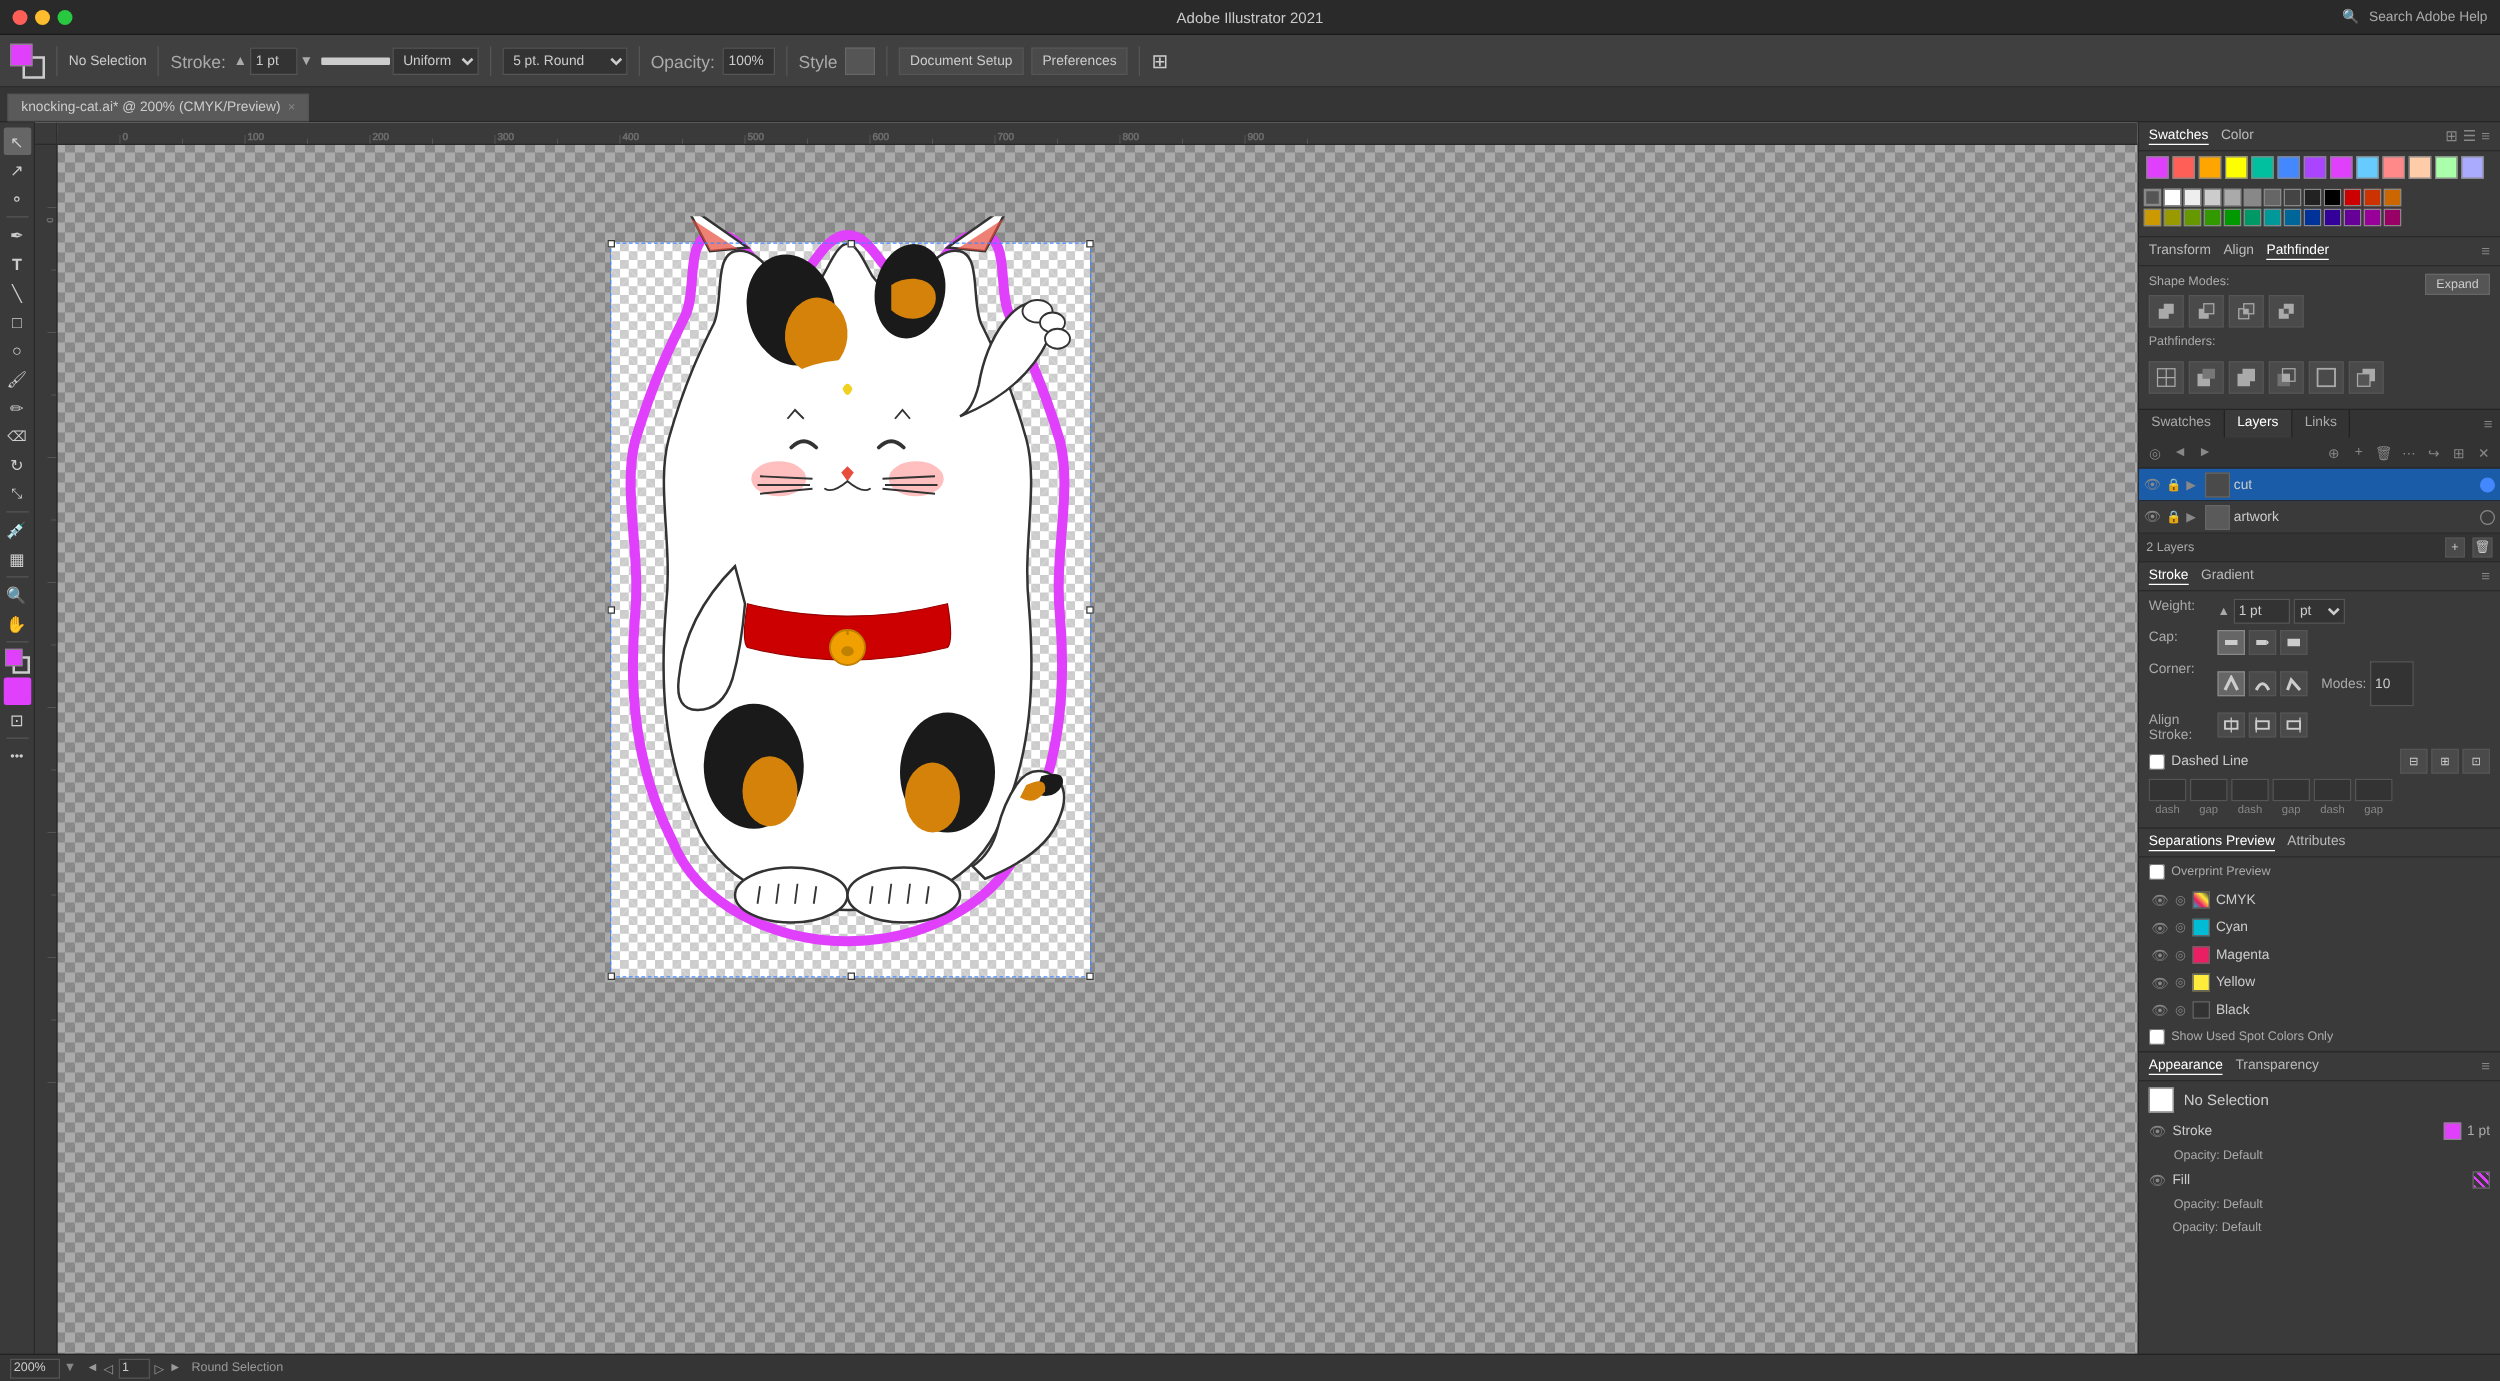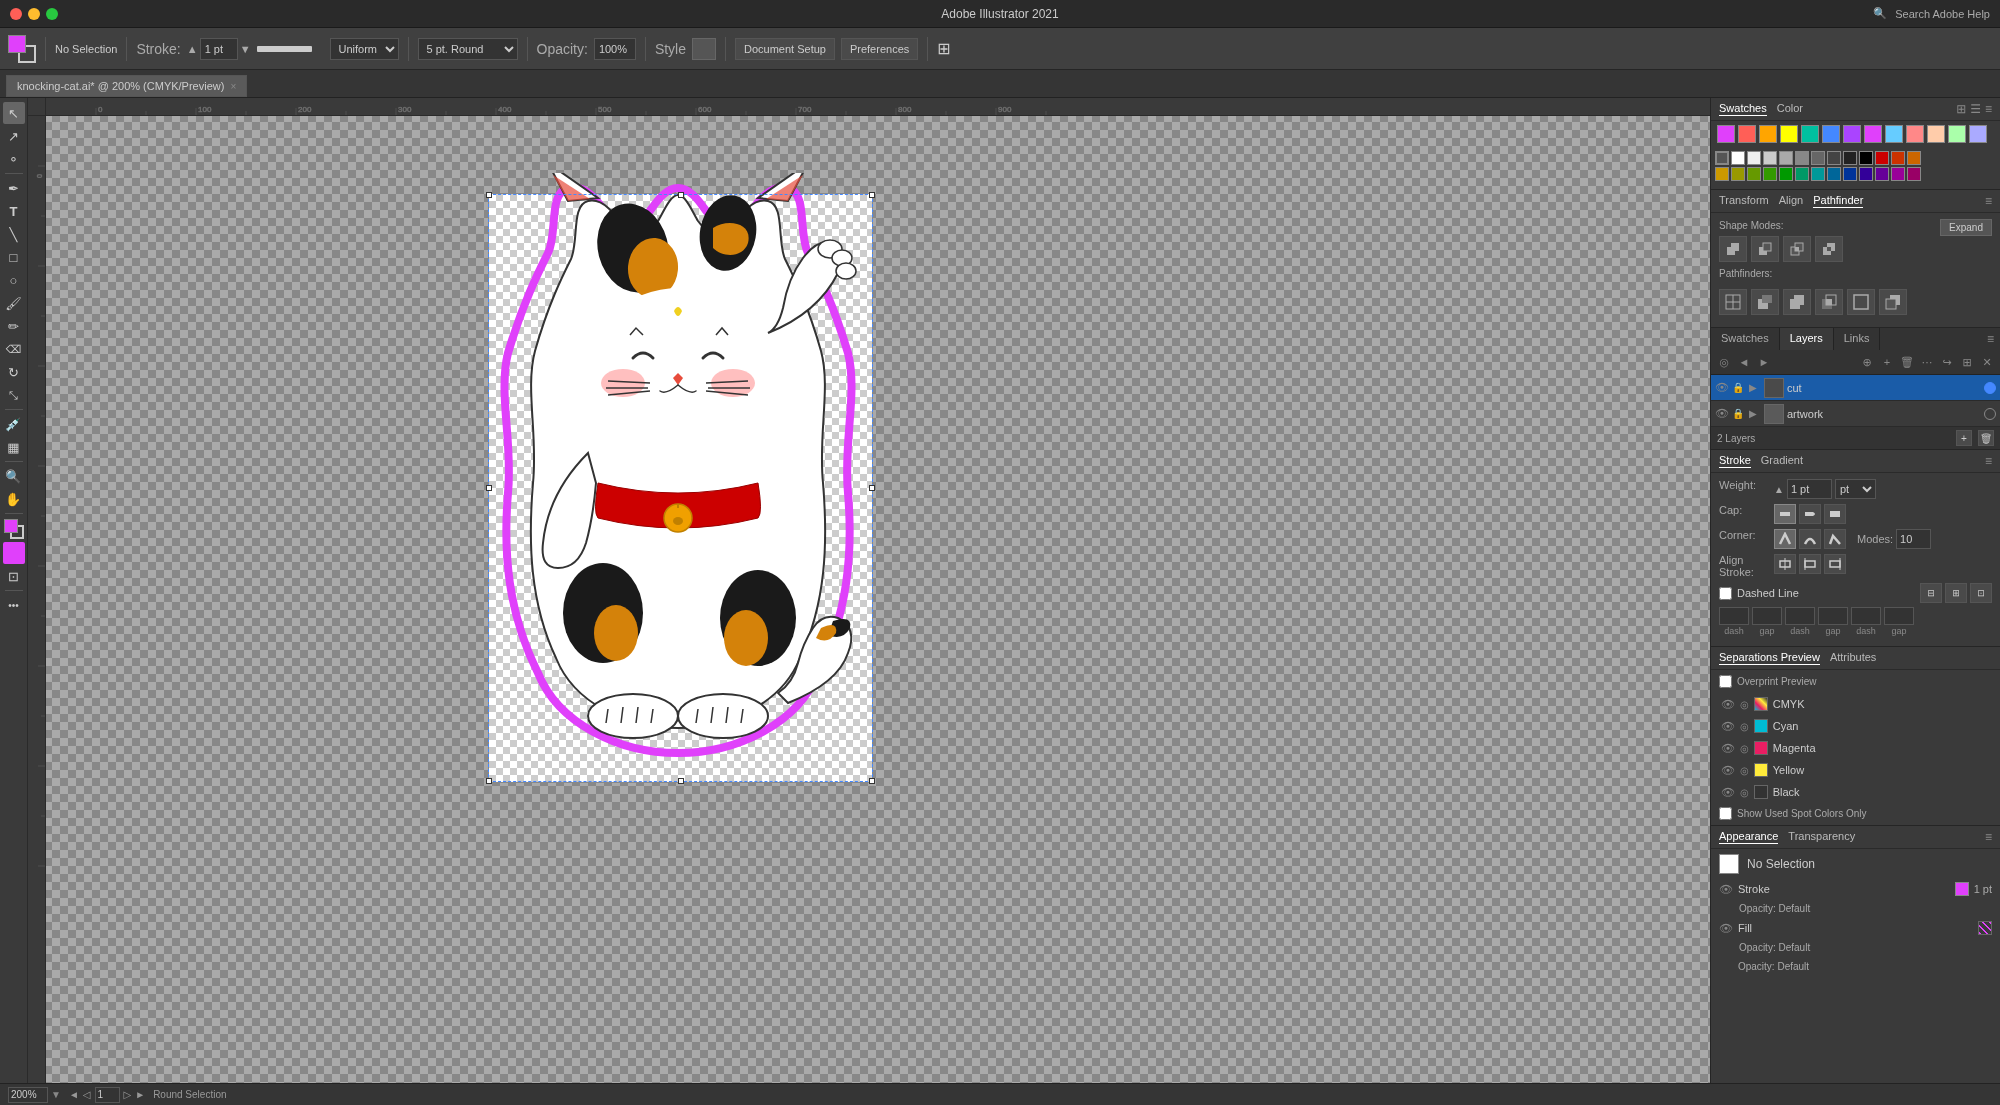--- a/index.html
+++ b/index.html
@@ -207,21 +207,21 @@
 
     
     .stroke-panel { padding: 6px 8px; }
     .sp-row { display: flex; align-items: flex-start; margin-bottom: 5px; }
     .sp-label { width: 55px; font-size: 11px; color: #aaa; }
     .sp-control { display: flex; align-items: center; gap: 3px; }
     .sp-input { background: #333; border: 1px solid #555; color: #ccc; width: 45px; height: 20px; font-size: 11px; padding: 1px 3px; }
     .sp-select { background: #333; border: 1px solid #555; color: #ccc; height: 20px; font-size: 11px; }
     .cap-btn { width: 22px; height: 20px; background: #4a4a4a; border: 1px solid #555; cursor: pointer; display: flex; align-items: center; justify-content: center; font-size: 12px; color: #ccc; }
     .cap-btn.active { background: #666; border-color: #888; }
-    .limit-input { background: #333; border: 1px solid #555; color: #ccc; width: 35px; height: 20px; font-size: 11px; padding: 1px 3px; }
+    .limit-input { background: #333; border: 1px solid #555; color: #ccc; width: 35px; height: 36px; font-size: 11px; padding: 1px 3px; }
     .dashed-checkbox { display: flex; align-items: center; gap: 5px; margin-bottom: 4px; }
     .dashed-inputs { display: flex; gap: 3px; margin-bottom: 4px; }
     .dash-input { width: 30px; height: 18px; background: #333; border: 1px solid #555; color: #ccc; font-size: 10px; padding: 1px; text-align: center; }
     .align-stroke-row { display: flex; gap: 3px; }
     .as-btn { width: 22px; height: 20px; background: #4a4a4a; border: 1px solid #555; cursor: pointer; display: flex; align-items: center; justify-content: center; font-size: 10px; color: #ccc; }
 
     
     .sep-panel { padding: 5px 8px; }
     .overprint-row { display: flex; align-items: center; gap: 5px; margin-bottom: 5px; font-size: 10px; color: #aaa; }
     .sep-color-row { display: flex; align-items: center; gap: 5px; height: 22px; padding: 0 2px; }
@@ -289,21 +289,21 @@
   </div>
   <div class="toolbar-sep"></div>
   <span class="no-sel-label">No Selection</span>
   <div class="toolbar-sep"></div>
   <span class="tb-label">Stroke:</span>
   <div style="display:flex;align-items:center;gap:2px;">
     <span style="color:#aaa;cursor:pointer;">▲</span>
     <input class="tb-input" value="1 pt" style="width: 38px;">
     <span style="color:#aaa;cursor:pointer;">▼</span>
   </div>
-  <div style="display:flex;align-items:center;height:22px;gap:18px;">
+  <div style="display:flex;align-items:center;height:22px;gap:2px;">
     <div class="stroke-preview"></div>
     <select class="tb-select">
       <option>Uniform</option>
     </select>
   </div>
   <div class="toolbar-sep"></div>
   <div style="display:flex;align-items:center;gap:3px;">
     <select class="tb-select" style="width:100px;">
       <option>5 pt. Round</option>
     </select>

